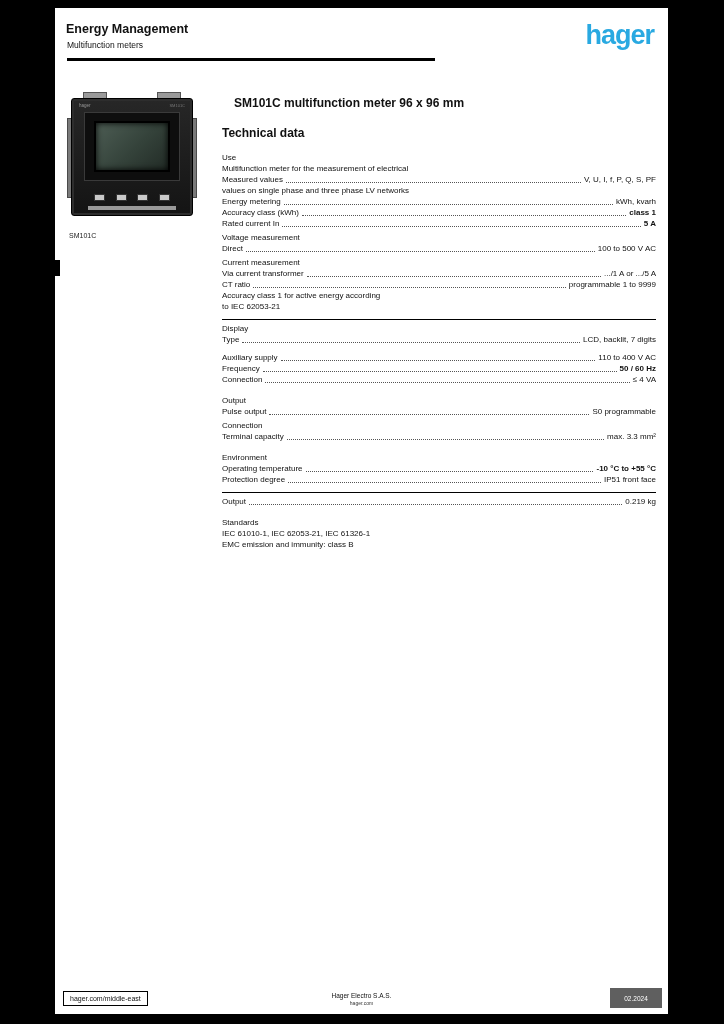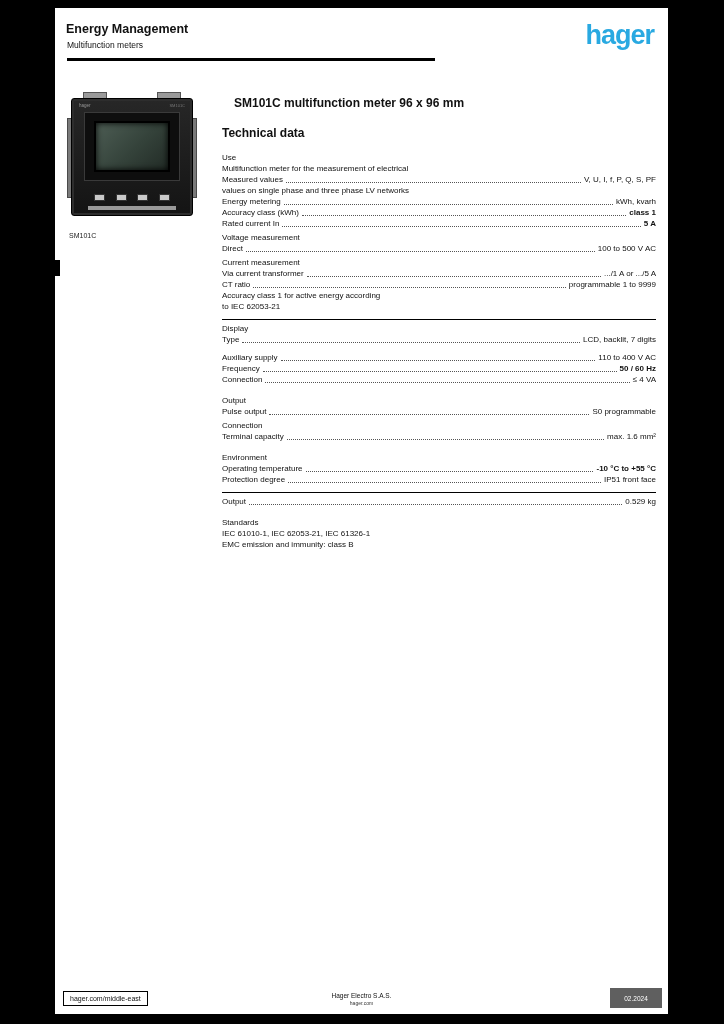--- a/index.html
+++ b/index.html
@@ -162,39 +162,39 @@
         <div class="row header">Output</div>
         <div class="row spec">
           <span class="lbl">Pulse output</span>
           <span class="dots"></span>
           <span class="val">S0 programmable</span>
         </div>
         <div class="row header">Connection</div>
         <div class="row spec">
           <span class="lbl">Terminal capacity</span>
           <span class="dots"></span>
-          <span class="val">max. 1.6 mm²</span>
+          <span class="val">max. 3.3 mm²</span>
         </div>
         <div class="gap"></div>
         <div class="row header">Environment</div>
         <div class="row spec">
           <span class="lbl">Operating temperature</span>
           <span class="dots"></span>
           <span class="val bold">-10 °C to +55 °C</span>
         </div>
         <div class="row spec">
           <span class="lbl">Protection degree</span>
           <span class="dots"></span>
           <span class="val">IP51 front face</span>
         </div>
         <div class="divider"></div>
         <div class="row spec">
           <span class="lbl">Output</span>
           <span class="dots"></span>
-          <span class="val">0.529 kg</span>
+          <span class="val">0.219 kg</span>
         </div>
         <div class="gap"></div>
         <div class="row header">Standards</div>
         <div class="row para">IEC 61010-1, IEC 62053-21, IEC 61326-1</div>
         <div class="row para">EMC emission and immunity: class B</div>
       </div>
   </div>
 
   <div class="footer-left">hager.com/middle-east</div>
   <div class="footer-center">

